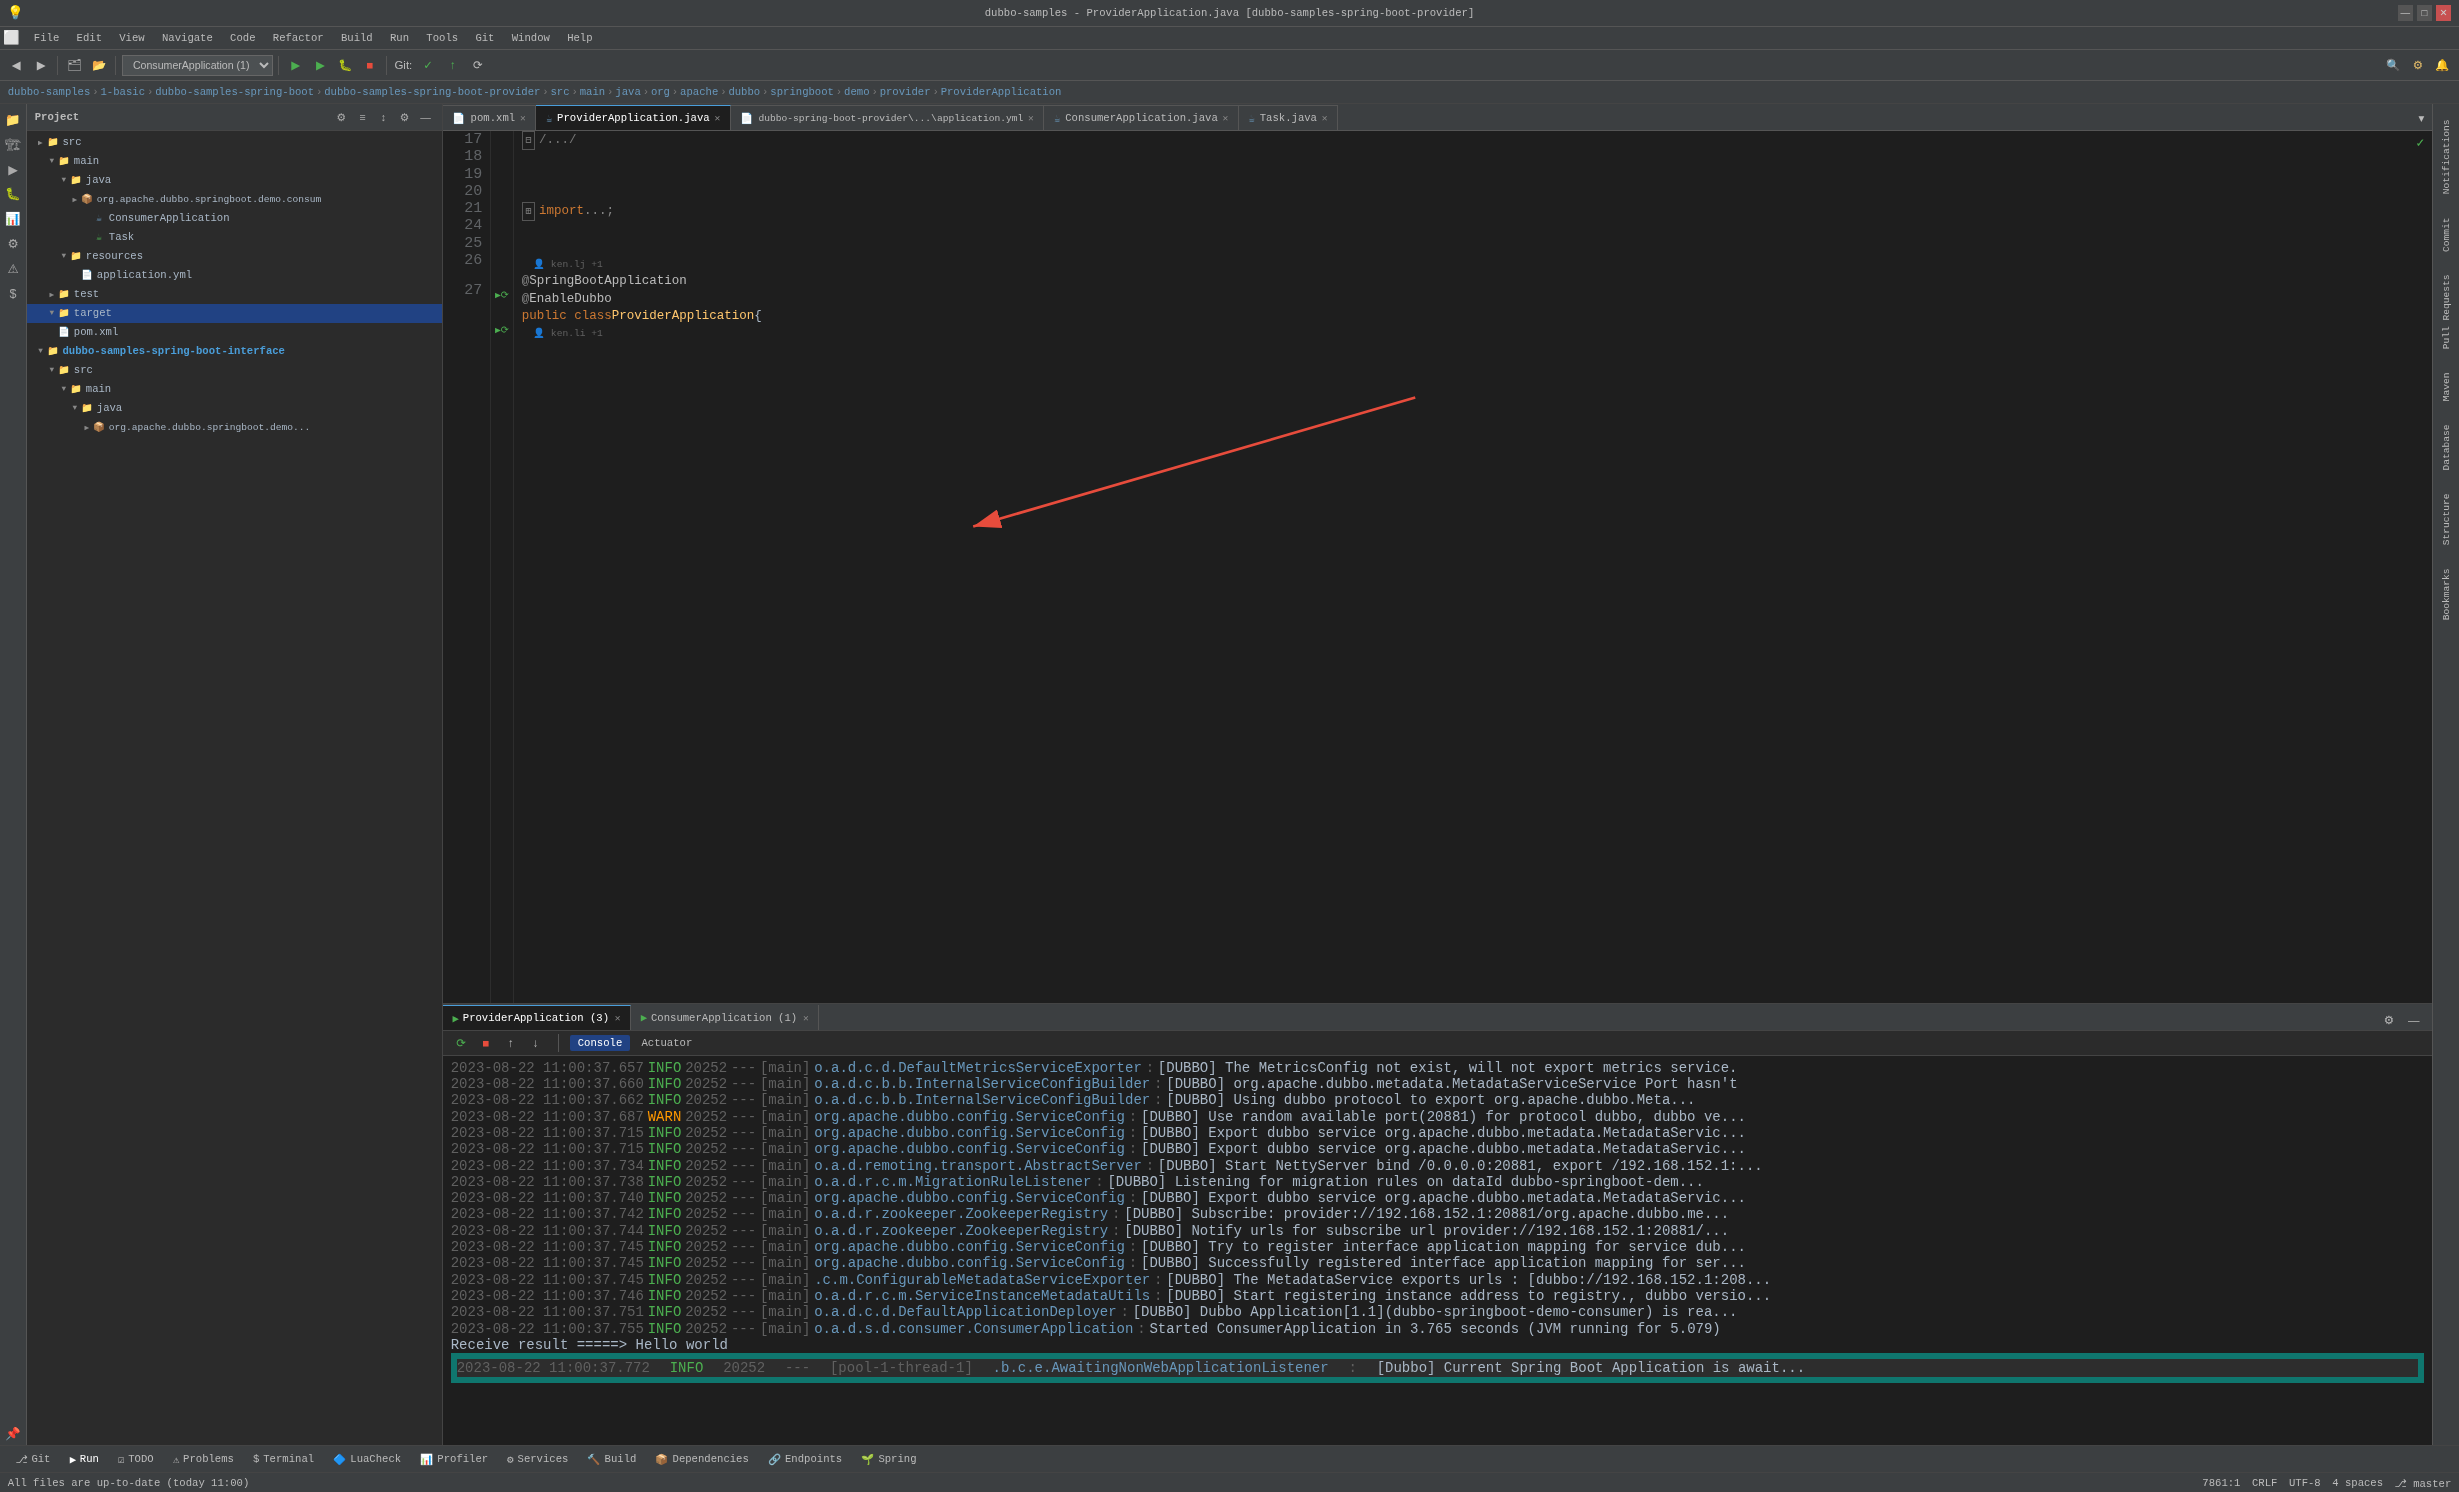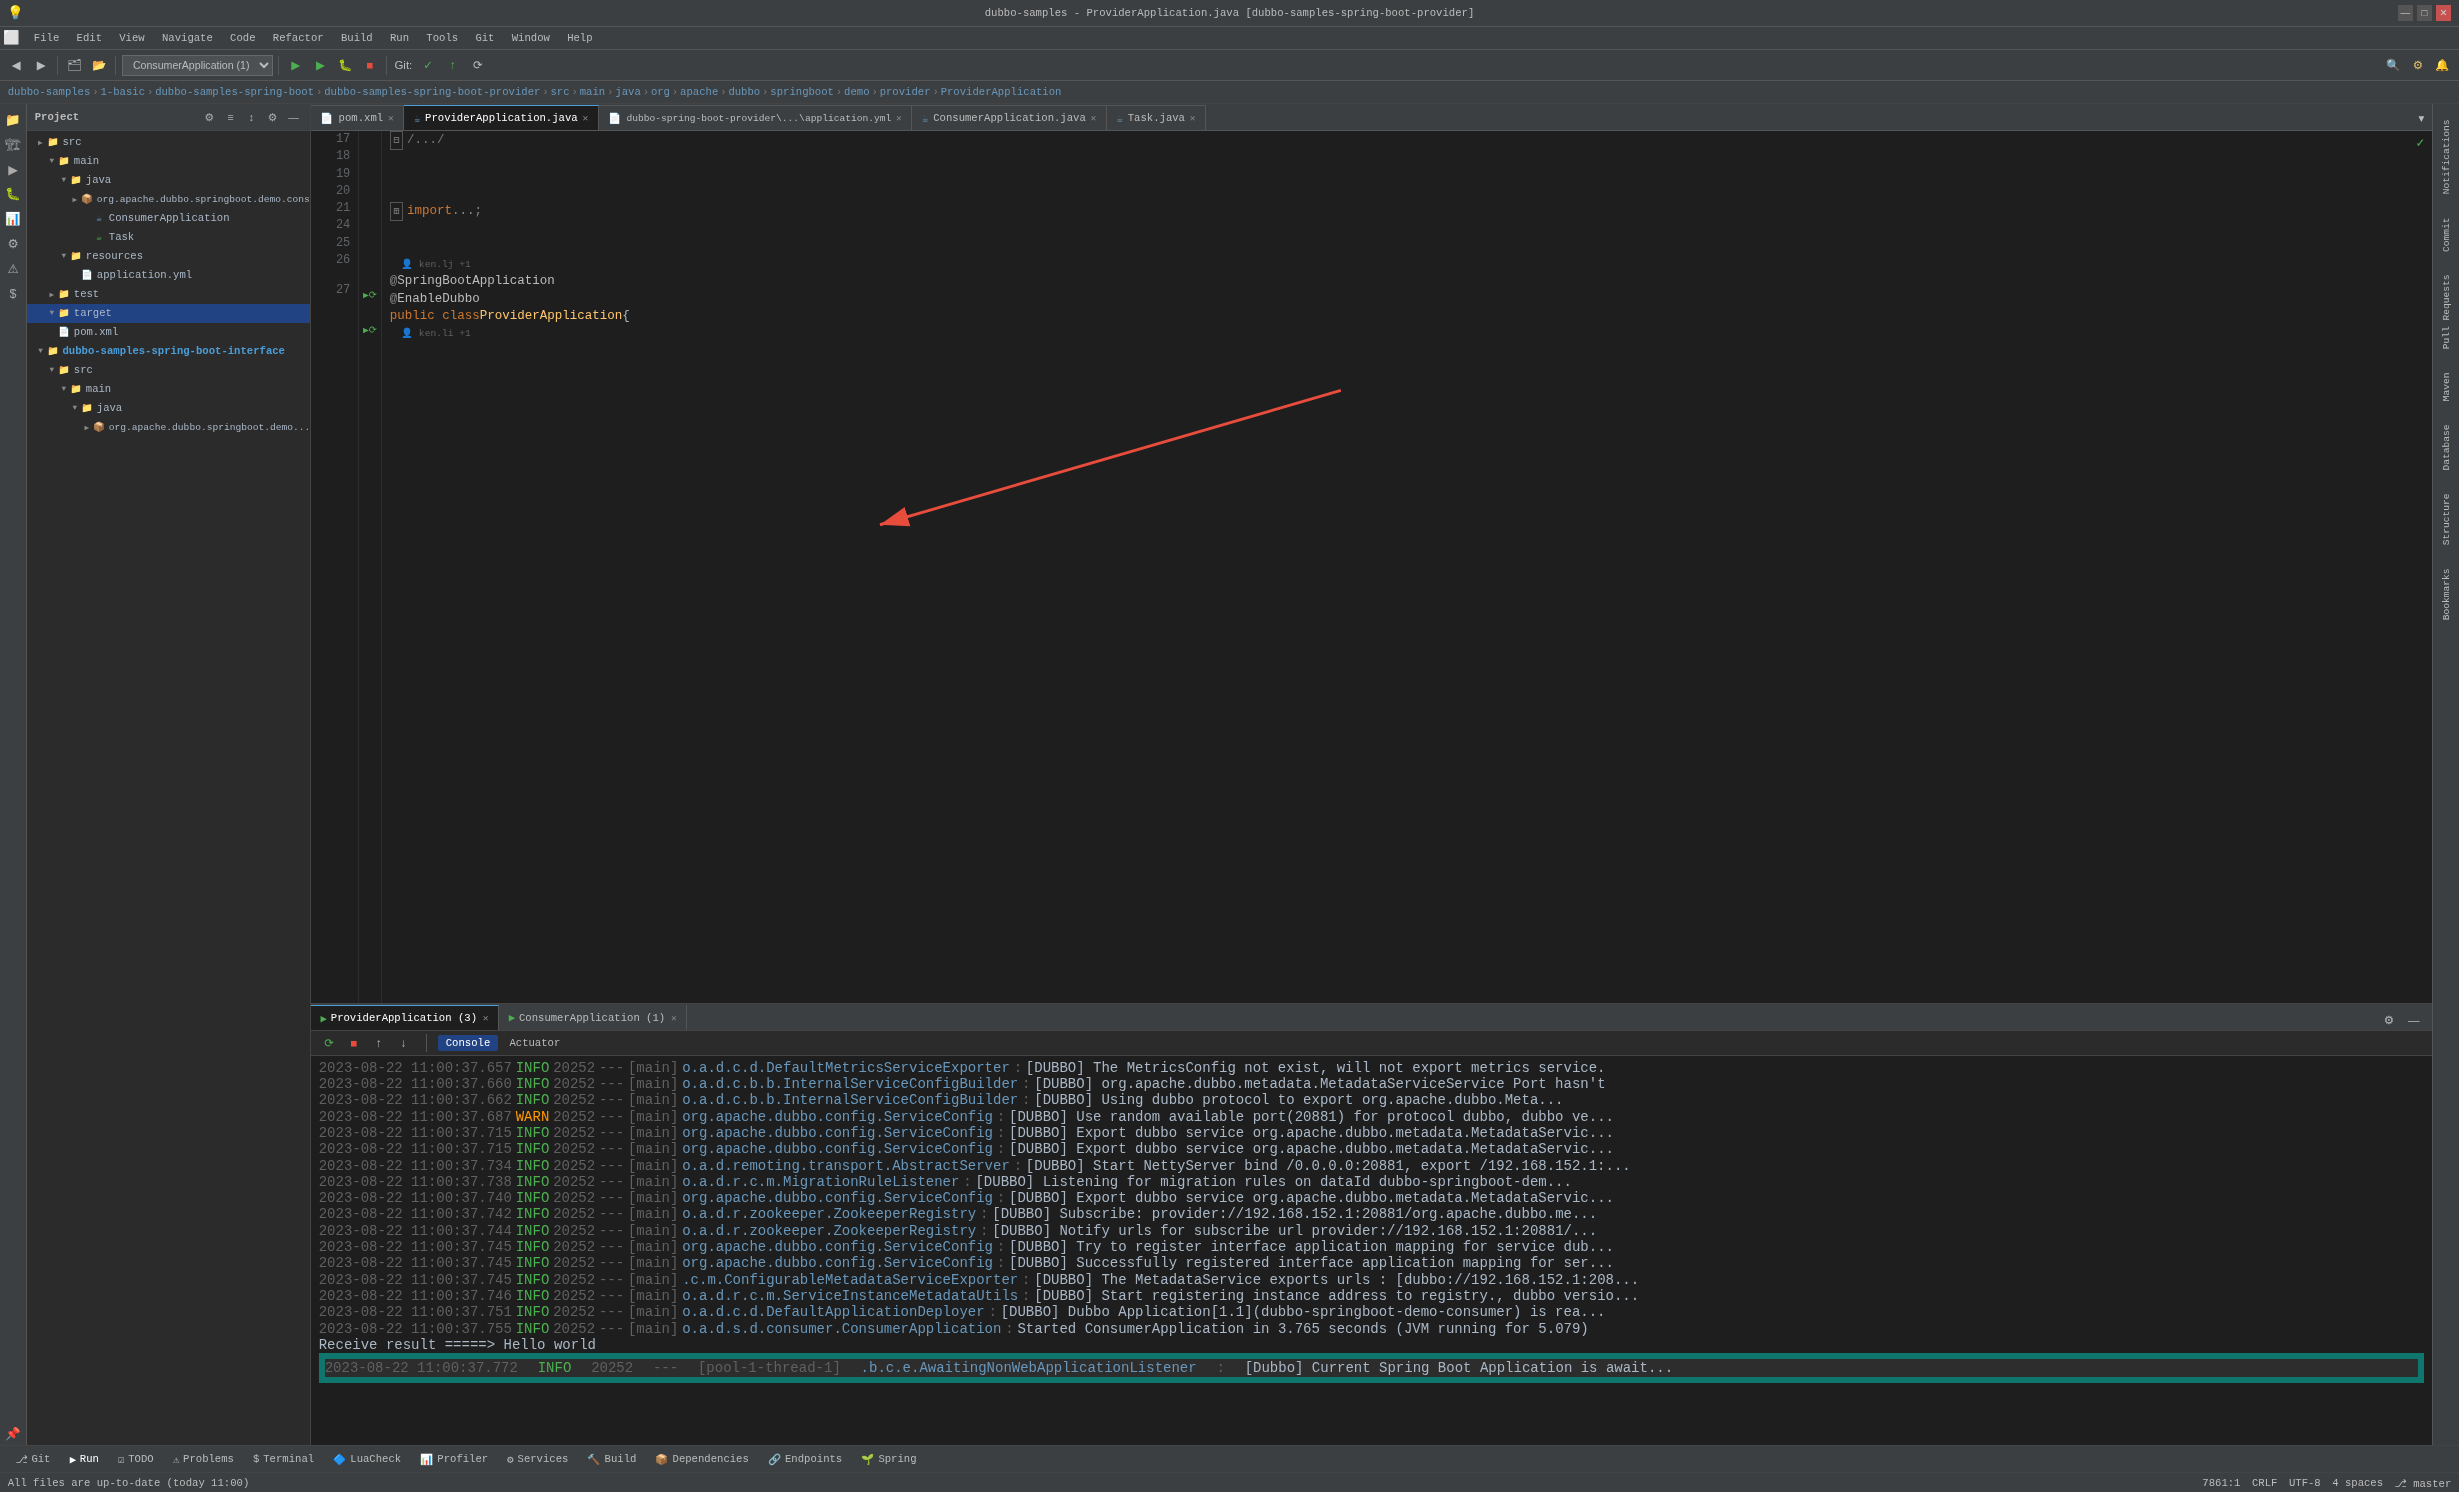--- a/index.html
+++ b/index.html
@@ -145,21 +145,21 @@
       border: none;
       color: #aaa;
       cursor: pointer;
       display: flex; align-items: center; justify-content: center;
       font-size: 12.5px;
     }
     .left-icon-btn.active { color: #4a9eda; }
 
     
     .project-panel {
-      width: 284px;
+      width: 416px;
       background: #2b2b2b;
       border-right: 1px solid #444;
       display: flex;
       flex-direction: column;
     }
     .panel-header {
       height: 27px;
       background: #3c3f41;
       display: flex;
       align-items: center;
@@ -269,21 +269,21 @@
       flex: 1;
       display: flex;
       background: #1e1e1e;
       overflow: auto;
       position: relative;
     }
     .line-numbers {
       width: 48px;
       background: #1e1e1e;
       color: #606366;
-      font-size: 12px;
+      font-size: 15px;
       line-height: 17.3px;
       padding: 0 7.7px 0 3.8px;
       text-align: right;
       user-select: none;
       border-right: 1px solid #2d2d2d;
       flex-shrink: 0;
     }
     .code-content {
       flex: 1;
       padding: 0 7.7px;

